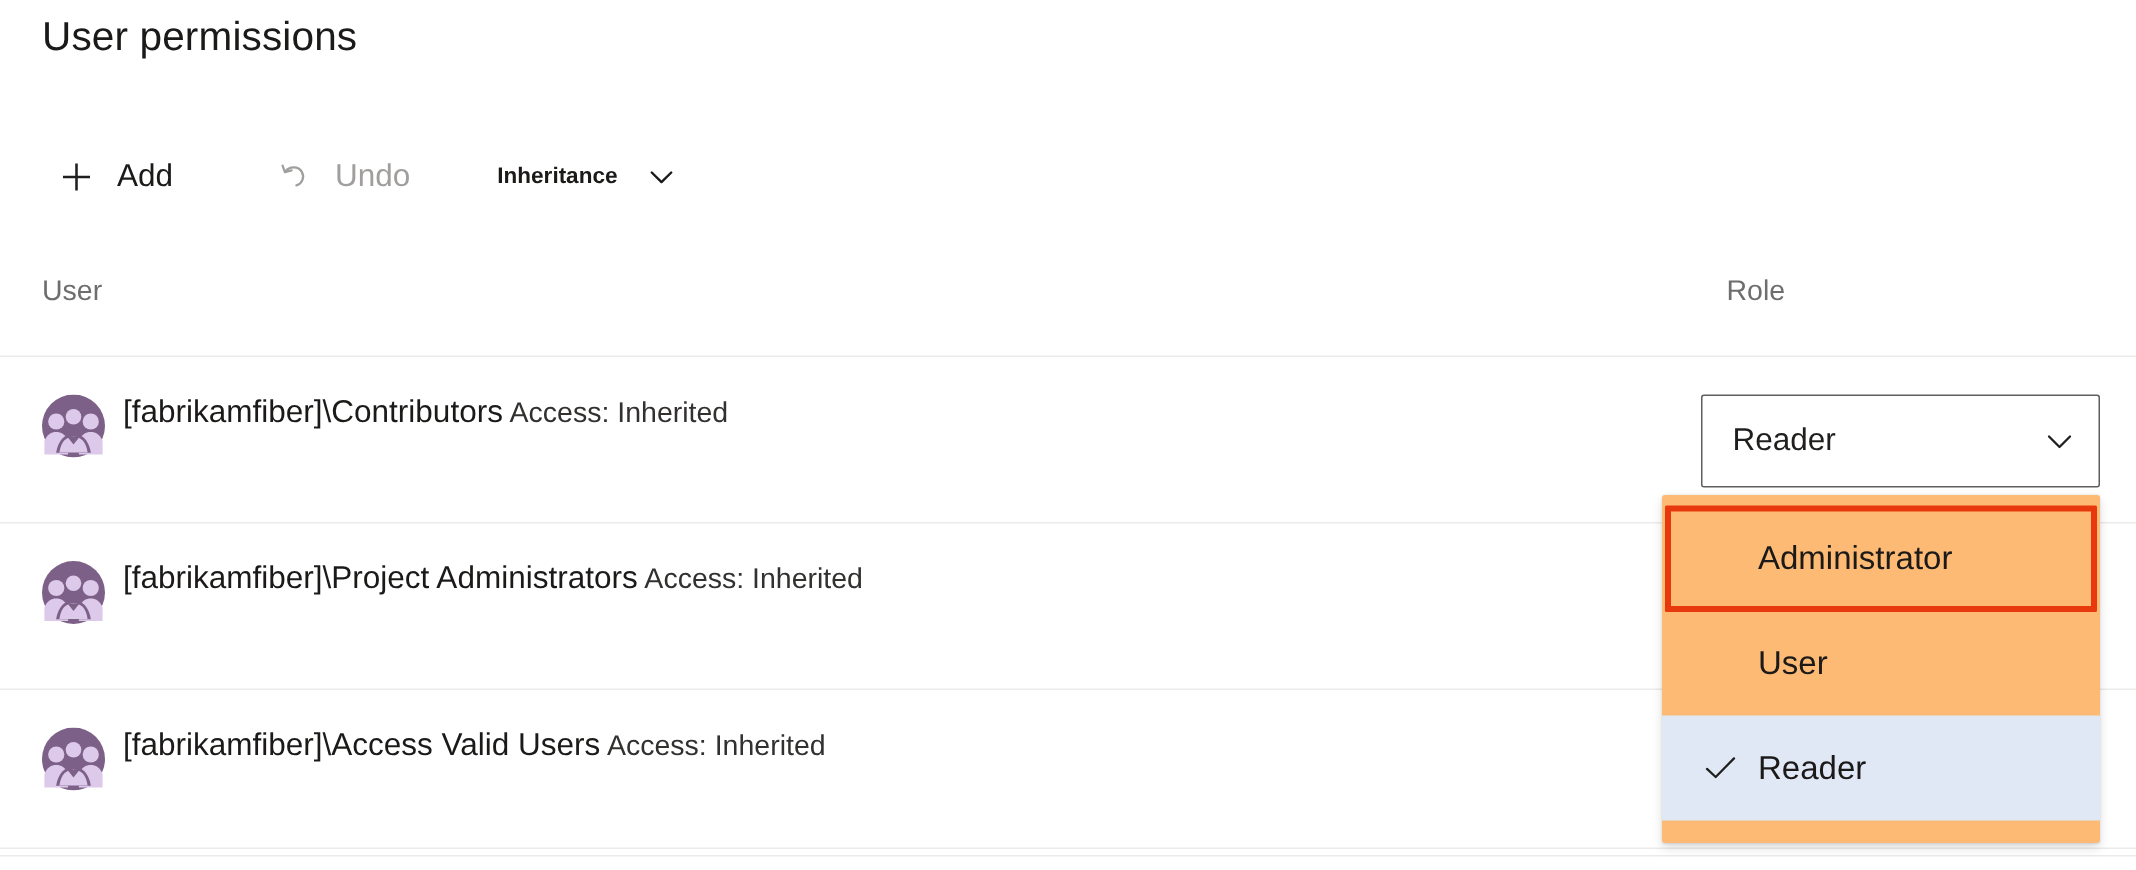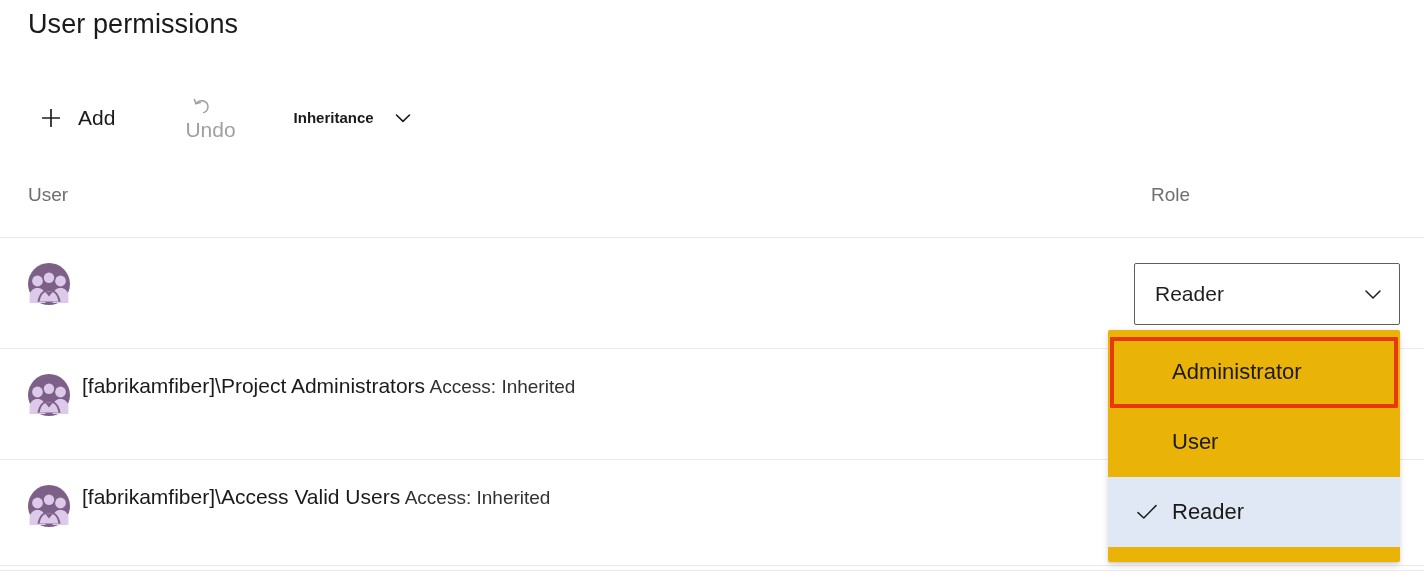--- a/index.html
+++ b/index.html
@@ -72,21 +72,21 @@
   .cmd.menu .cmd-label { font-weight: 700; color: #1b1a19; font-size: 15px; }
   .cmd.menu .chev {
     margin-left: 18px;
     display: inline-flex;
     align-items: center;
     justify-content: center;
     width: 22px;
     height: 22px;
   }
   #cmd-add { margin-right: 42px; padding-left: 12px;}
-  #cmd-undo { margin-right: 40px; flex-direction: column; }
+  #cmd-undo { margin-right: 40px; }
   #cmd-save { margin-right: 46px; }
   #cmd-inheritance { padding-left: 4px; }
 
   
   .table {
     position: absolute;
     left: 0;
     top: 170px;
     width: 1424px;
   }
@@ -168,21 +168,21 @@
     height: 24px;
   }
 
   
   .dropdown {
     position: absolute;
     left: 1108px;
     top: 330px;
     width: 292px;
     height: 232px;
-    background: #eab308;
+    background: #fdba74;
     box-shadow: 0 3.2px 7.2px rgba(0,0,0,0.13), 0 0.6px 1.8px rgba(0,0,0,0.11);
     border-radius: 2px;
     padding-top: 7px;
     padding-bottom: 8px;
     box-sizing: border-box;
     z-index: 6;
   }
   .dd-item {
     height: 70px;
     display: flex;
@@ -282,20 +282,24 @@
           <circle cx="32.5" cy="18" r="5.4" fill="#ddc9e9"></circle>
           <path d="M1.6 31 C3.4 26.6 6.2 25 9.5 25 C12.8 25 15.6 26.6 17.4 31 L17.4 40 L1.6 40 Z" fill="#ddc9e9"></path>
           <path d="M24.6 31 C26.4 26.6 29.2 25 32.5 25 C35.8 25 38.6 26.6 40.4 31 L40.4 40 L24.6 40 Z" fill="#ddc9e9"></path>
           <circle cx="21" cy="14.4" r="6.6" fill="#7d6088"></circle>
           <circle cx="21" cy="14.8" r="5.2" fill="#ddc9e9"></circle>
           <path d="M9.4 38.8 C10.8 30.4 15.2 26.4 21 26.4 C26.8 26.4 31.2 30.4 32.6 38.8 Z" fill="#7d6088"></path>
           <path d="M11.6 38.6 C12.6 31.6 16 28.2 21 28.2 C26 28.2 29.4 31.6 30.4 38.6 Z" fill="#ddc9e9"></path>
           <path d="M17 28.4 L21 33.4 L25 28.4 Z" fill="#7d6088"></path>
         </svg>
       </span>
+      <span class="identity">
+        <span class="name">[fabrikamfiber]\Contributors</span>
+        <span class="access">Access: Inherited</span>
+      </span>
     </div>
   </div>
 
   <div class="row">
     <div class="row-inner">
       <span class="avatar">
         <svg width="42" height="42" viewBox="0 0 42 42" aria-hidden="true">
           <circle cx="21" cy="21" r="21" fill="#7d6088"></circle>
           <circle cx="9.5" cy="18" r="5.4" fill="#ddc9e9"></circle>
           <circle cx="32.5" cy="18" r="5.4" fill="#ddc9e9"></circle>

